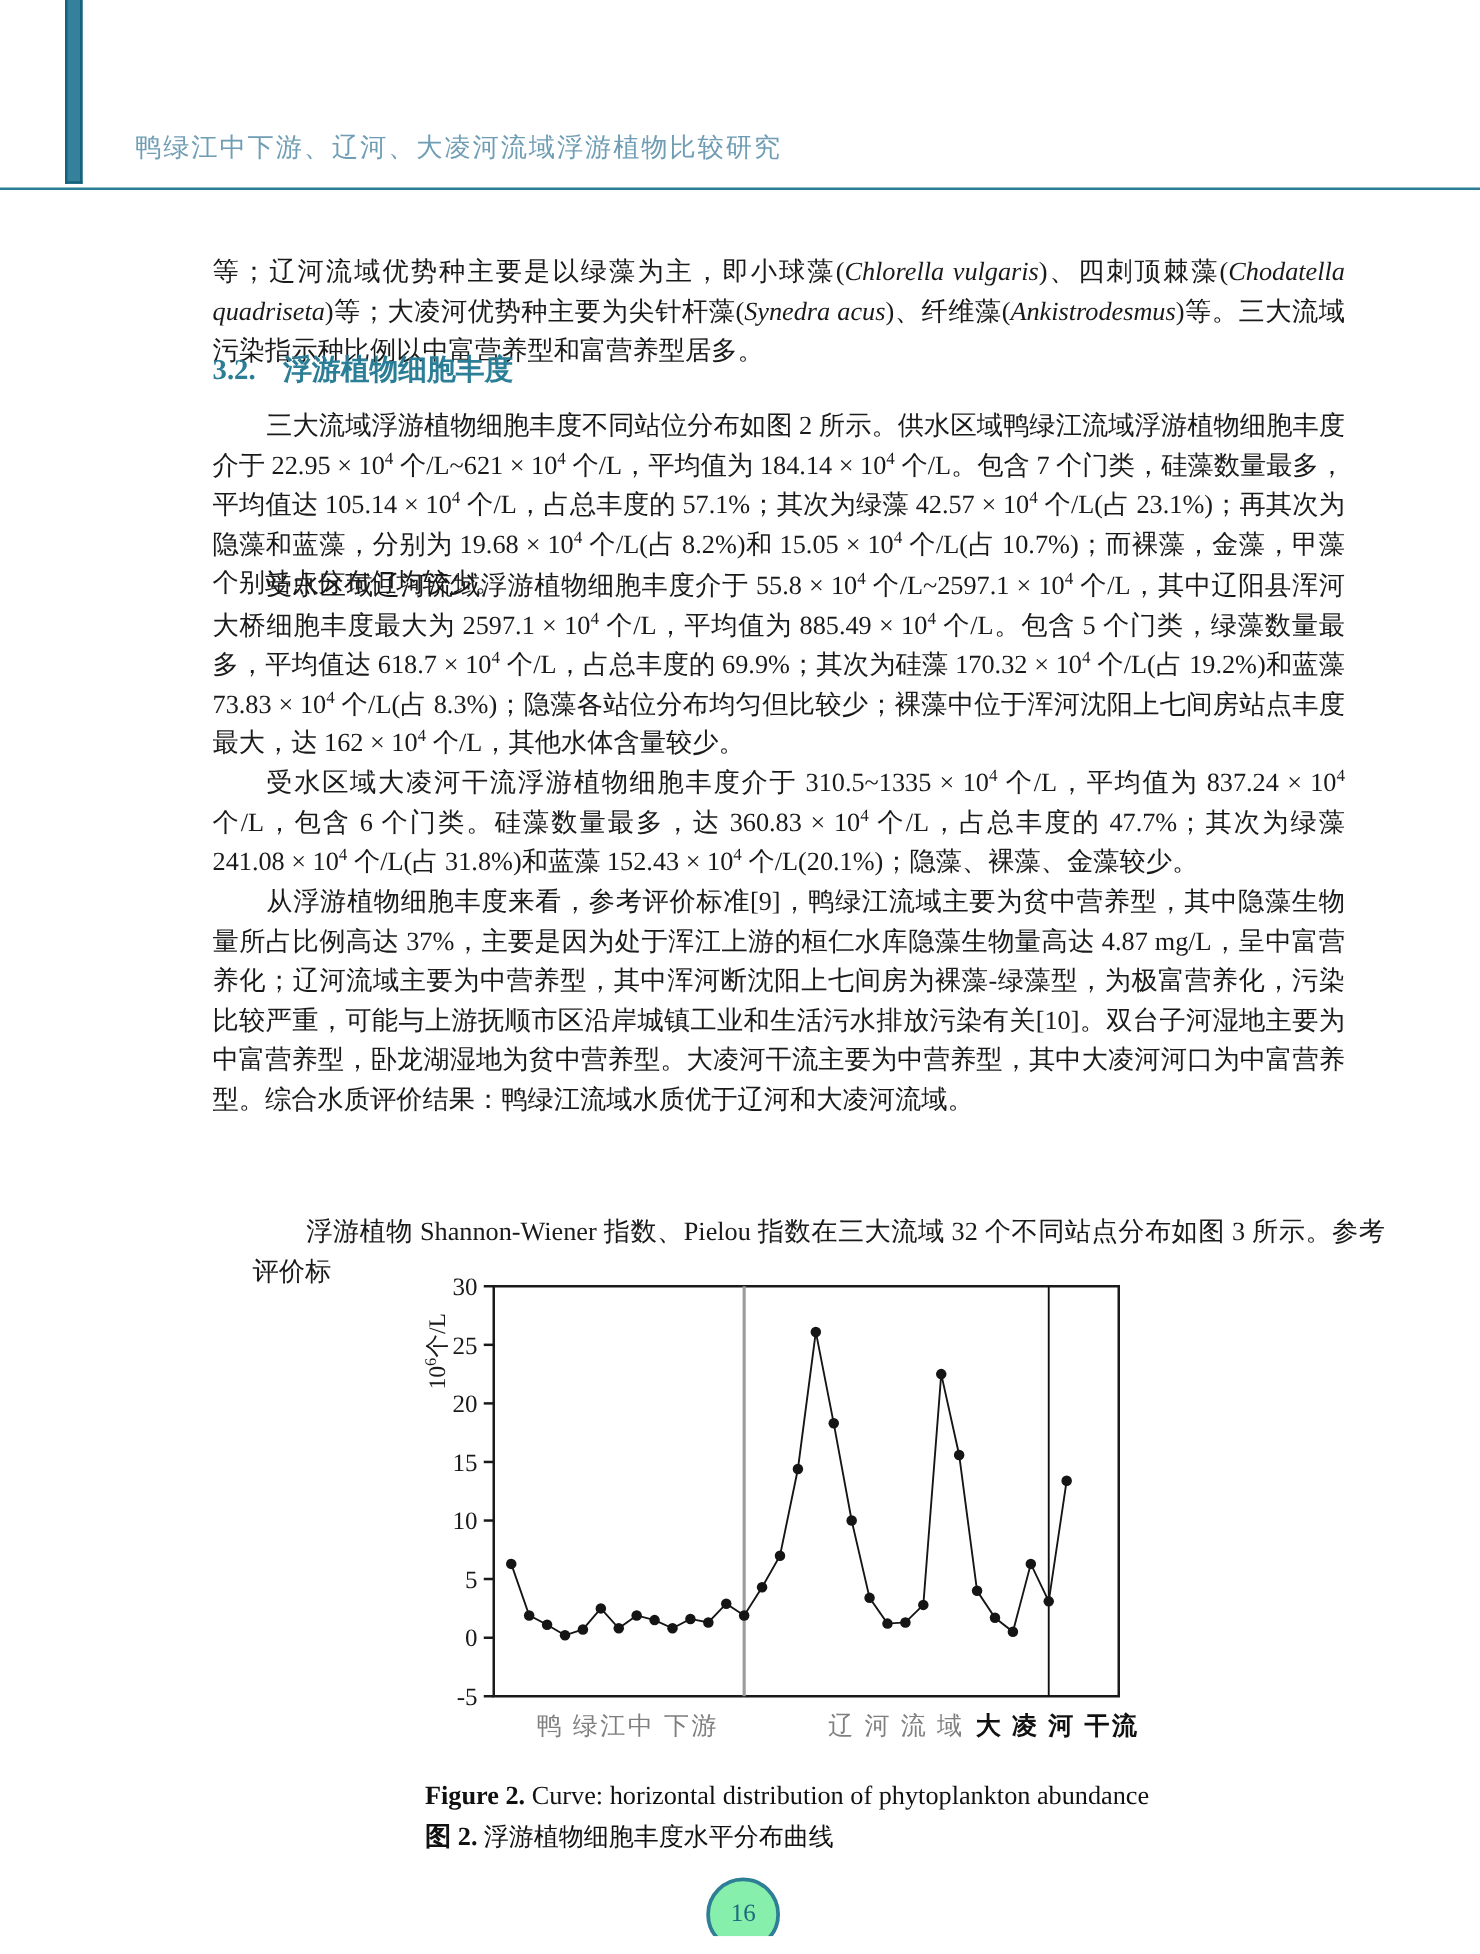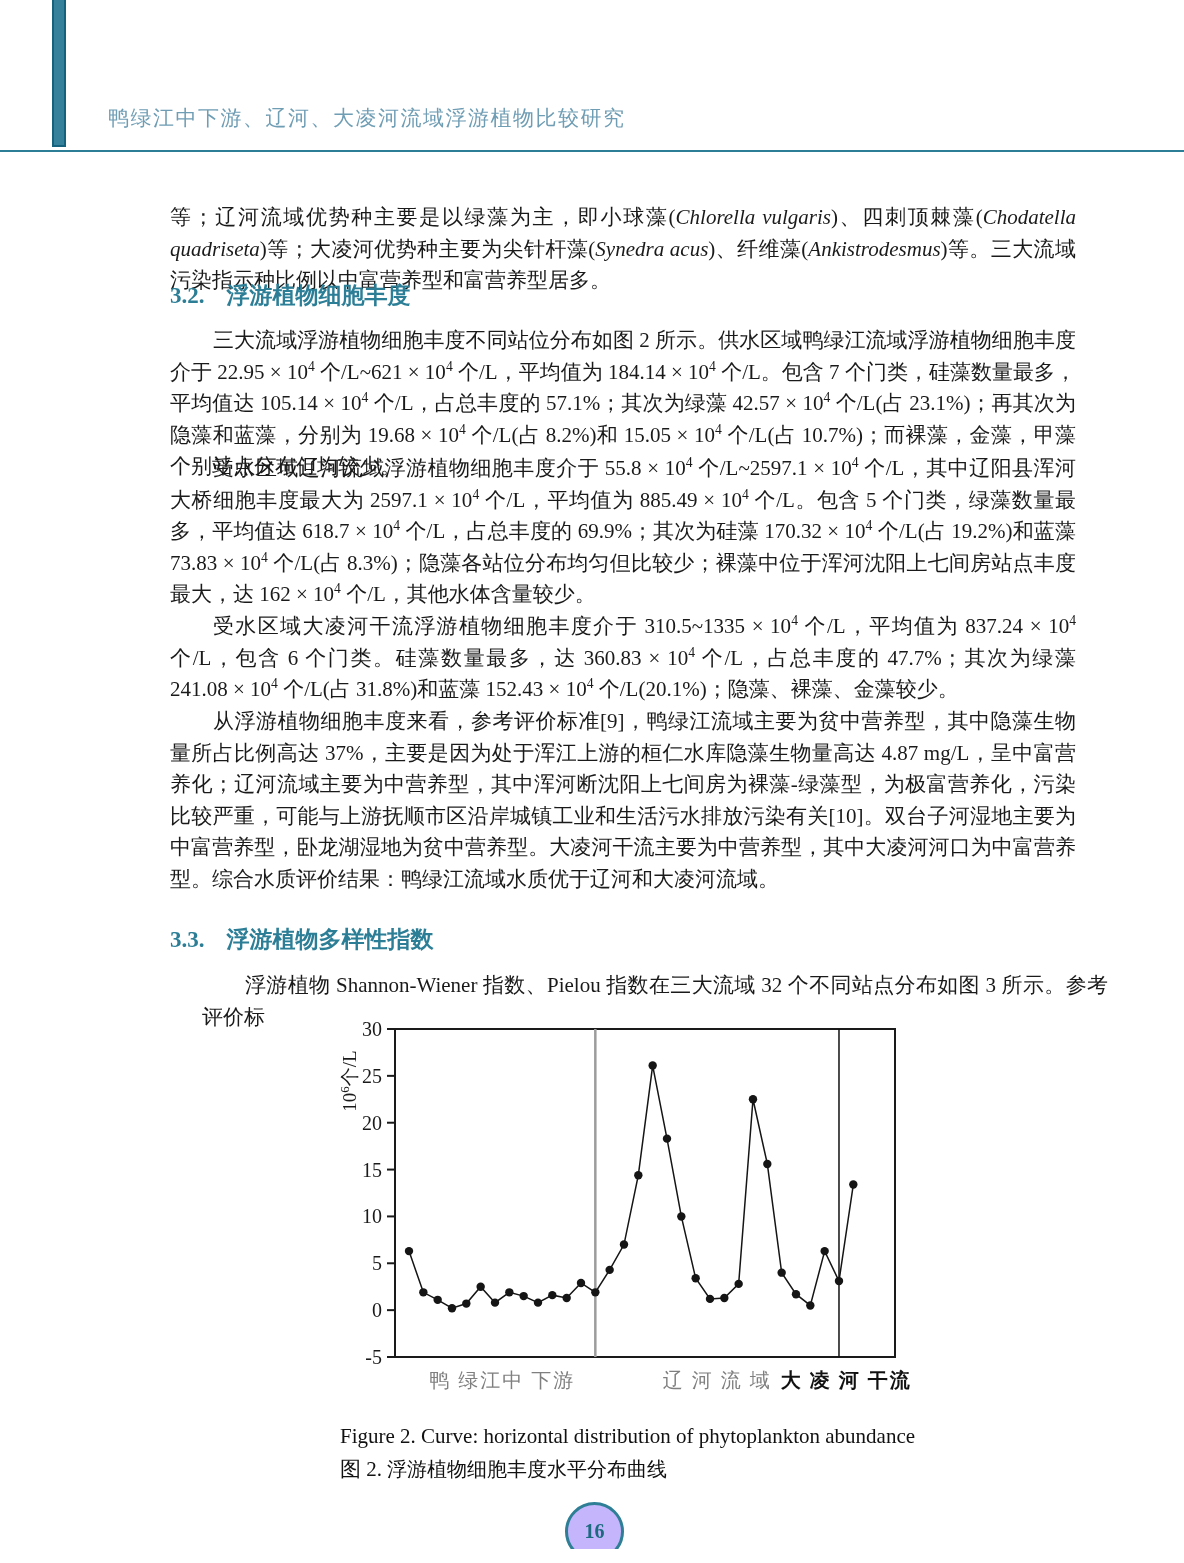--- a/index.html
+++ b/index.html
@@ -13,25 +13,25 @@
   .para{position:absolute;left:170px;width:906px;font-size:21px;line-height:31.6px;
         text-align:justify;text-indent:43px;}
   .noindent{text-indent:0;margin-top:32px;}
   sup{font-size:0.65em;line-height:0;vertical-align:super;}
   .sec-head{position:absolute;left:170px;width:906px;font-size:23px;font-weight:bold;color:#2b7e96;}
   .sec-head .sec-title{font-family:"Liberation Sans","DejaVu Sans",sans-serif;margin-left:22px;}
   .chart-wrap{position:absolute;left:340px;top:1013px;width:580px;height:400px;}
   .caption{position:absolute;left:340px;width:640px;font-size:21px;color:#111;}
   .cap-en{top:1424px;}
   .cap-zh{top:1455px;}
-  .cap-bold{font-weight:normal;}
+  .cap-bold{font-weight:bold;}
   .cap-zh .cap-rest{font-family:Liberation Serif, serif;font-size:20px;}
   .page-badge{position:absolute;left:565px;top:1502px;width:59px;height:59px;border-radius:50%;
-        background:#c4b5fd;border:3px solid #2e7f96;box-sizing:border-box;
-        color:#1d6a80;font-size:20px;text-align:center;line-height:53px;font-weight:bold;}
+        background:#86efac;border:3px solid #2e7f96;box-sizing:border-box;
+        color:#1d6a80;font-size:20px;text-align:center;line-height:53px;}
   svg text{font-family:"Liberation Serif","DejaVu Serif",serif;}
 </style>
 </head>
 <body>
 
 <div class="page">
 
   <div class="accent-bar"></div>
 
   <div class="running-head">鸭绿江中下游、辽河、大凌河流域浮游植物比较研究</div>
@@ -45,23 +45,20 @@
   </div>
 
   <div class="para" style="top:325px;"><span>三大流域浮游植物细胞丰度不同站位分布如图 2 所示。供水区域鸭绿江流域浮游植物细胞丰度介于 22.95 × 10</span><sup>4</sup><span> 个/L~621 × 10</span><sup>4</sup><span> 个/L，平均值为 184.14 × 10</span><sup>4</sup><span> 个/L。包含 7 个门类，硅藻数量最多，平均值达 105.14 × 10</span><sup>4</sup><span> 个/L，占总丰度的 57.1%；其次为绿藻 42.57 × 10</span><sup>4</sup><span> 个/L(占 23.1%)；再其次为隐藻和蓝藻，分别为 19.68 × 10</span><sup>4</sup><span> 个/L(占 8.2%)和 15.05 × 10</span><sup>4</sup><span> 个/L(占 10.7%)；而裸藻，金藻，甲藻个别站点分布但均较少。</span></div>
 
   <div class="para" style="top:453px;"><span>受水区域辽河流域浮游植物细胞丰度介于 55.8 × 10</span><sup>4</sup><span> 个/L~2597.1 × 10</span><sup>4</sup><span> 个/L，其中辽阳县浑河大桥细胞丰度最大为 2597.1 × 10</span><sup>4</sup><span> 个/L，平均值为 885.49 × 10</span><sup>4</sup><span> 个/L。包含 5 个门类，绿藻数量最多，平均值达 618.7 × 10</span><sup>4</sup><span> 个/L，占总丰度的 69.9%；其次为硅藻 170.32 × 10</span><sup>4</sup><span> 个/L(占 19.2%)和蓝藻 73.83 × 10</span><sup>4</sup><span> 个/L(占 8.3%)；隐藻各站位分布均匀但比较少；裸藻中位于浑河沈阳上七间房站点丰度最大，达 162 × 10</span><sup>4</sup><span> 个/L，其他水体含量较少。</span></div>
 
   <div class="para" style="top:611px;"><span>受水区域大凌河干流浮游植物细胞丰度介于 310.5~1335 × 10</span><sup>4</sup><span> 个/L，平均值为 837.24 × 10</span><sup>4</sup><span> 个/L，包含 6 个门类。硅藻数量最多，达 360.83 × 10</span><sup>4</sup><span> 个/L，占总丰度的 47.7%；其次为绿藻 241.08 × 10</span><sup>4</sup><span> 个/L(占 31.8%)和蓝藻 152.43 × 10</span><sup>4</sup><span> 个/L(20.1%)；隐藻、裸藻、金藻较少。</span></div>
 
   <div class="para" style="top:706px;"><span>从浮游植物细胞丰度来看，参考评价标准[9]，鸭绿江流域主要为贫中营养型，其中隐藻生物量所占比例高达 37%，主要是因为处于浑江上游的桓仁水库隐藻生物量高达 4.87 mg/L，呈中富营养化；辽河流域主要为中营养型，其中浑河断沈阳上七间房为裸藻-绿藻型，为极富营养化，污染比较严重，可能与上游抚顺市区沿岸城镇工业和生活污水排放污染有关[10]。双台子河湿地主要为中富营养型，卧龙湖湿地为贫中营养型。大凌河干流主要为中营养型，其中大凌河河口为中富营养型。综合水质评价结果：鸭绿江流域水质优于辽河和大凌河流域。</span></div>
 
-  <div class="sec-head" style="top:924px;">
-    <span class="sec-num">3.3.</span><span class="sec-title">浮游植物多样性指数</span>
-  </div>
 
   <div class="para" style="top:970px;margin-left:32px;"><span>浮游植物 Shannon-Wiener 指数、Pielou 指数在三大流域 32 个不同站点分布如图 3 所示。参考评价标</span></div>
 
   <div class="chart-wrap">
     <svg id="chart-svg" width="580" height="400" viewBox="0 0 580 400">
         <rect x="55" y="16" width="500" height="328" fill="none" stroke="#1a1a1a" stroke-width="2"></rect>
         <line x1="255.329" y1="16" x2="255.329" y2="344" stroke="#9c9c9c" stroke-width="2.5"></line>
         <line x1="498.99" y1="16" x2="498.99" y2="344" stroke="#111111" stroke-width="1.5"></line>
         <line x1="47" y1="344" x2="55" y2="344" stroke="#1a1a1a" stroke-width="2"></line>
         <text x="42" y="351" text-anchor="end" font-size="20" fill="#1a1a1a">-5</text>

